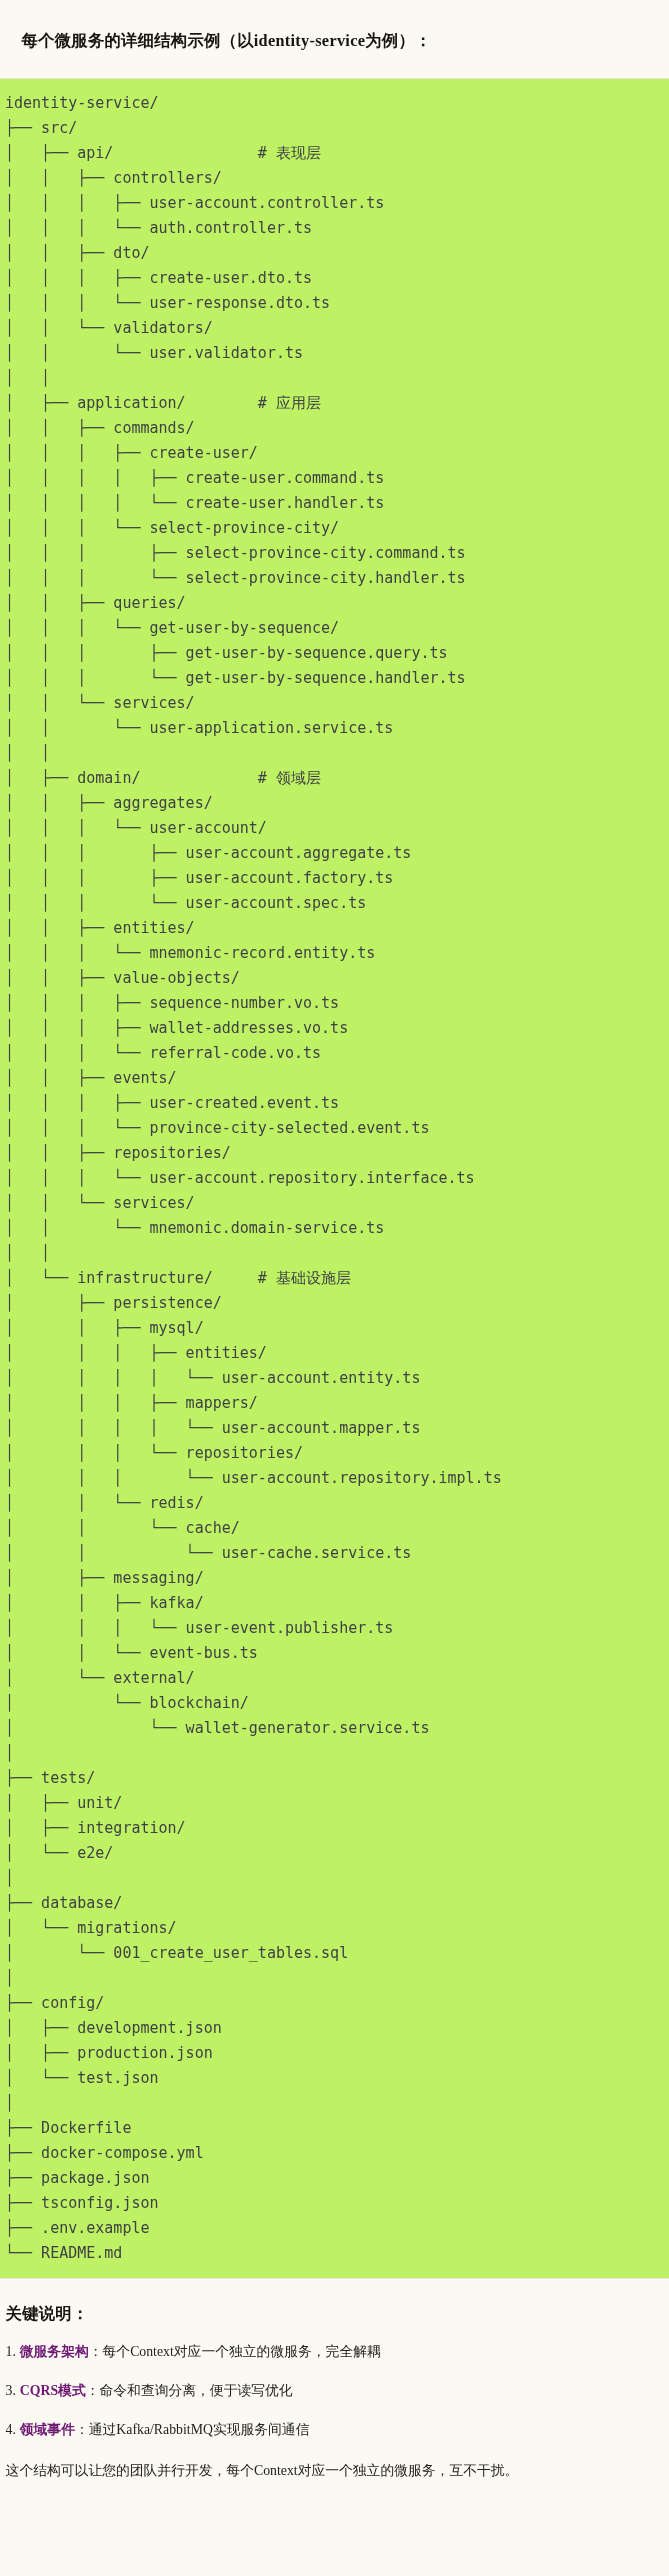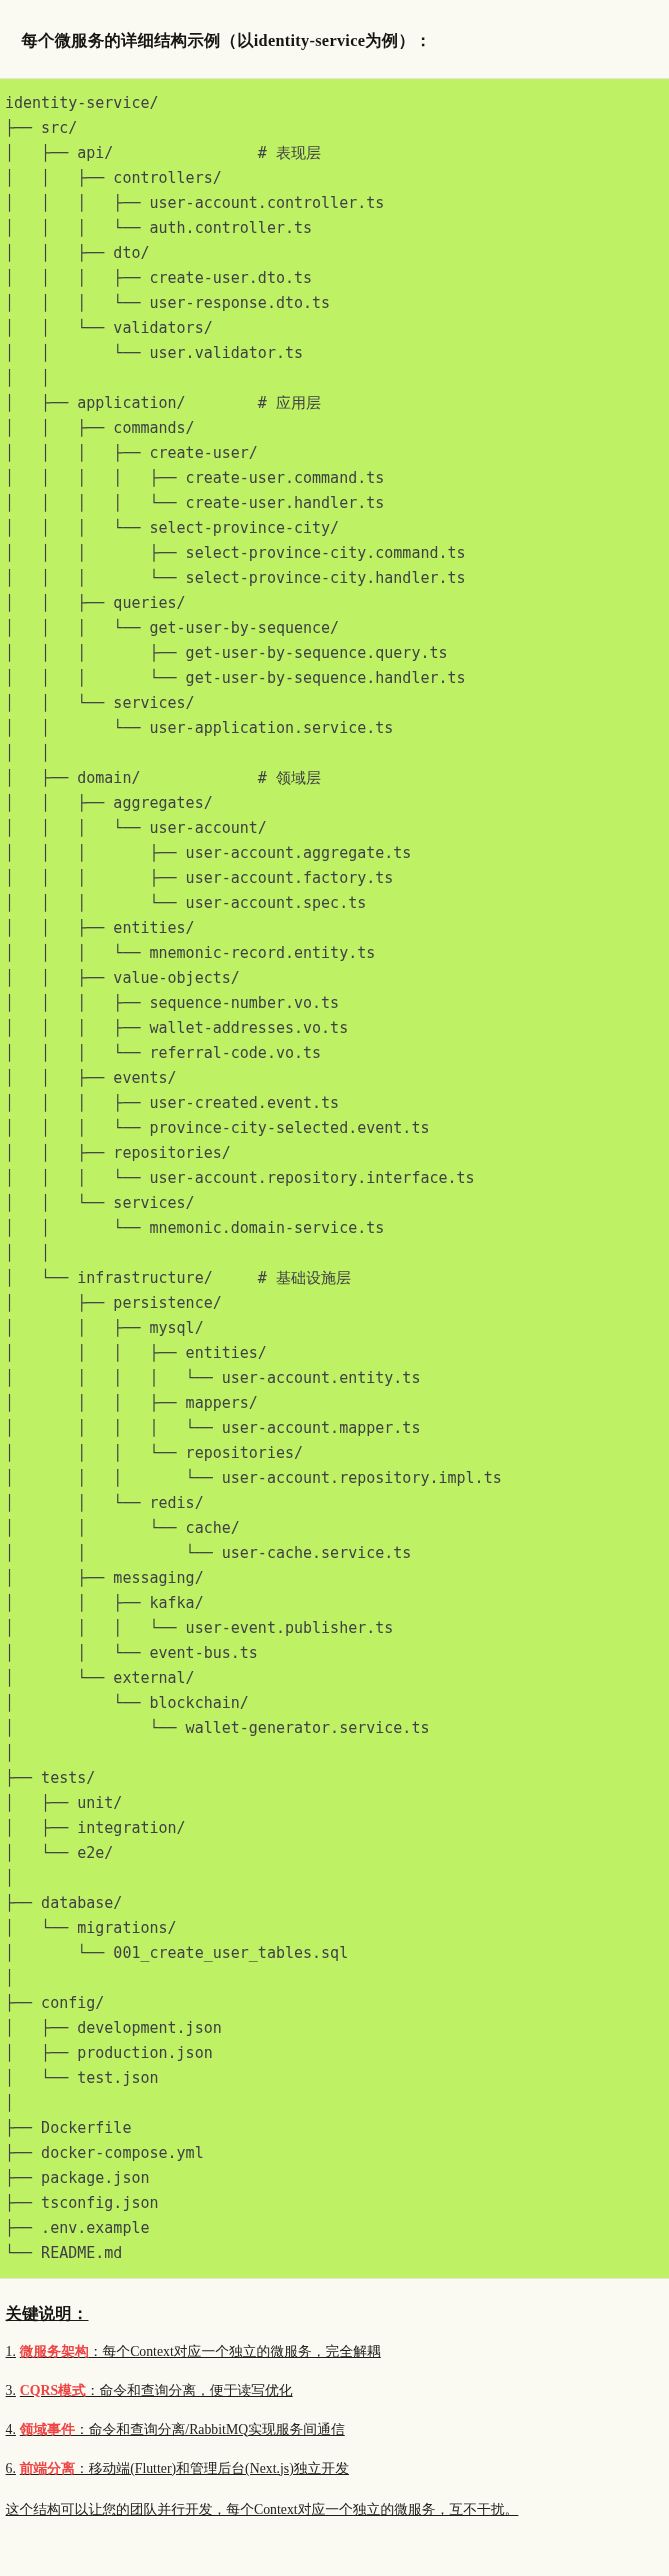--- a/index.html
+++ b/index.html
@@ -32,36 +32,36 @@
   }
   .codeblock pre {
     margin: 0;
     font-family: "DejaVu Sans Mono", monospace;
     font-size: 15px;
     line-height: 25px;
     color: #3f4145;
     white-space: pre;
   }
 
-  .notes { padding: 0 6.3px 0 5.6px; text-decoration: underline; }
+  .notes { padding: 0 6.3px 0 5.6px; }
   .notes-heading {
     margin: 24px 0 16.3px 0;
     font-size: 16.3px;
     font-weight: 700;
     color: #16150f;
     letter-spacing: 0.3px;
   }
   .note-item {
     font-size: 13.8px;
     line-height: 1.45;
     margin: 0 0 19px 0;
     color: #23221d;
   }
   .note-item .num { margin-right: 3.8px; }
-  .note-item strong { font-weight: 700; color: #ef4444; }
+  .note-item strong { font-weight: 700; color: #701a75; }
 
   .summary {
     font-size: 13.8px;
     line-height: 1.45;
     margin: 21px 0 12.5px 0;
     color: #23221d;
   }
 </style>
 </head>
 <body>
@@ -159,21 +159,20 @@
 ├── .env.example
 └── README.md</pre>
   </div>
 
   <div class="notes">
     <div class="notes-heading">关键说明：</div>
 
     <div id="notes-list">
         <div class="note-item"><span class="num">1.</span><strong>微服务架构</strong><span>：每个Context对应一个独立的微服务，完全解耦</span></div>
         <div class="note-item"><span class="num">3.</span><strong>CQRS模式</strong><span>：命令和查询分离，便于读写优化</span></div>
-        <div class="note-item"><span class="num">4.</span><strong>领域事件</strong><span>：命令和查询分离/RabbitMQ实现服务间通信</span></div>
-        <div class="note-item"><span class="num">6.</span><strong>前端分离</strong><span>：移动端(Flutter)和管理后台(Next.js)独立开发</span></div>
+        <div class="note-item"><span class="num">4.</span><strong>领域事件</strong><span>：通过Kafka/RabbitMQ实现服务间通信</span></div>
       </div>
 
     <div class="summary">这个结构可以让您的团队并行开发，每个Context对应一个独立的微服务，互不干扰。</div>
   </div>
 
 </div>
 
 
 </body></html>

